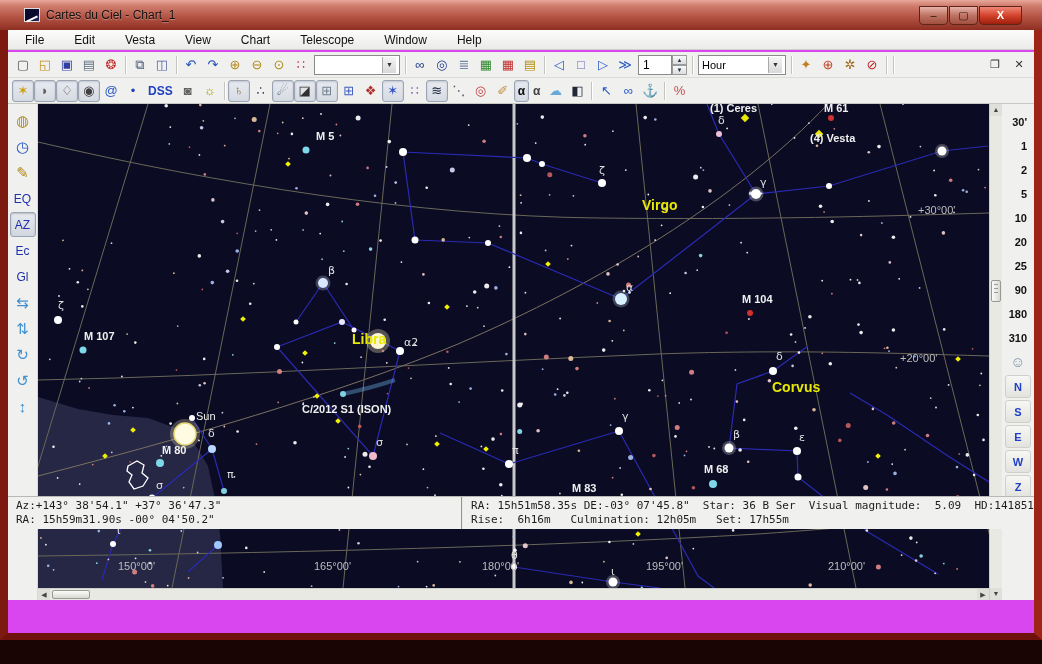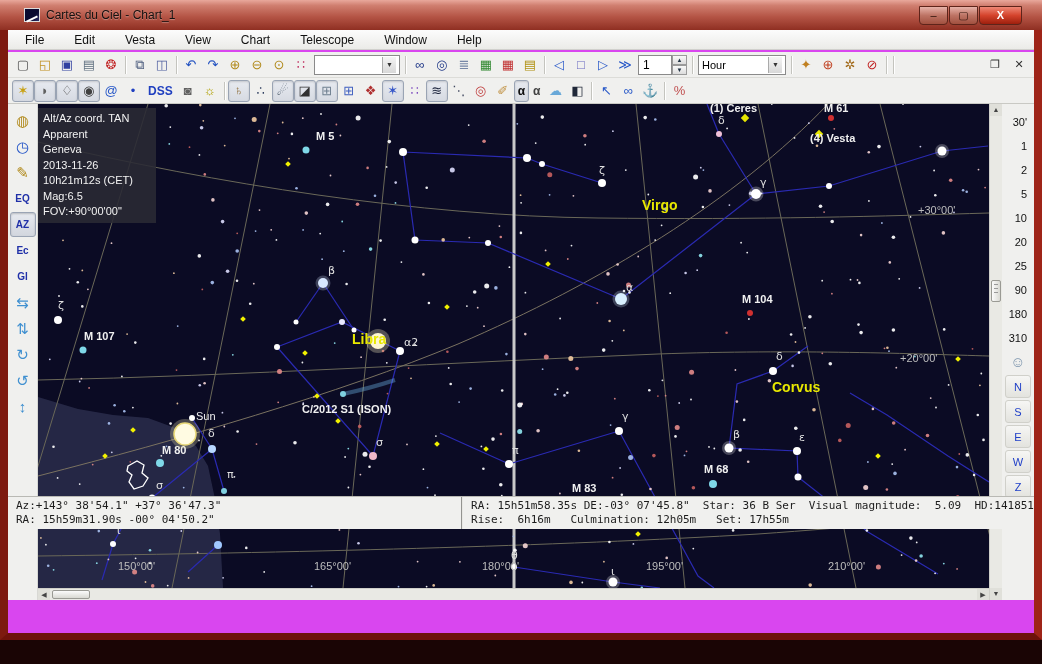--- a/index.html
+++ b/index.html
@@ -32,35 +32,35 @@
   .tcombo .arr{margin-left:auto;width:14px;height:16px;background:linear-gradient(#f4f4f4,#d8d8d8);border-left:1px solid #aaa;display:flex;align-items:center;justify-content:center;font-size:7px;color:#333;}
   .tinput{width:34px;height:20px;border:1px solid #8a8a8a;background:#fff;font-size:12px;text-align:left;padding:0 4px;margin-left:2px;}
   .tspin{width:15px;height:20px;display:flex;flex-direction:column;margin-right:2px;}
   .tspin span{flex:1;border:1px solid #9a9a9a;background:linear-gradient(#f8f8f8,#dcdcdc);font-size:6px;line-height:8px;text-align:center;color:#234;}
   .tb-right{margin-left:auto;display:flex;gap:2px;padding-right:4px;}
   .tb-right .tbtn{font-size:11px;color:#333;}
   
   .mainrow{position:absolute;left:0;top:104px;width:1026px;height:496px;display:flex;}
   .leftbar{width:30px;height:496px;background:#f0f0ee;border-right:1px solid #d8d8d4;display:flex;flex-direction:column;align-items:center;padding-top:4px;gap:1px;}
   .lbtn{width:26px;height:25px;border:1px solid transparent;display:flex;align-items:center;justify-content:center;font-size:15px;}
-  .lbtn.txt{font-size:10px;font-weight:bold;color:#2030a8;}
+  .lbtn.txt{font-size:12px;font-weight:normal;color:#2030a8;}
   .lbtn.pressed{border:1px solid #9aa4b4;border-radius:3px;background:linear-gradient(#e7eaf0,#d2d6de);box-shadow:inset 0 1px 2px rgba(0,0,0,.2);}
   .chartwrap{position:relative;width:951px;height:496px;}
   svg#sky{display:block;background:#0b0b24;}
   .info-overlay{position:absolute;left:0px;top:4px;width:118px;background:rgba(42,42,52,.88);color:#f2f2f2;font-size:11px;line-height:15.5px;padding:3px 5px;}
   .hscroll{position:absolute;left:0;bottom:0;width:951px;height:12px;background:#e9e9e4;border-top:1px solid #cfcfc9;display:flex;}
   .hs-arrow{width:12px;height:11px;font-size:7px;line-height:11px;text-align:center;color:#444;background:#e0e0da;}
   .hs-thumb{width:38px;height:9px;margin:1px 0 0 2px;background:linear-gradient(#fbfbfb,#d9d9d3);border:1px solid #9a9a94;border-radius:2px;}
   .hs-arrow.right{margin-left:auto;}
   .vscroll{width:13px;height:496px;background:#e9e9e4;border-left:1px solid #cfcfc9;position:relative;}
   .vs-arrow{position:absolute;left:0;width:12px;height:12px;font-size:7px;line-height:12px;text-align:center;color:#444;background:#e0e0da;}
   .vs-thumb{position:absolute;left:1px;top:176px;width:10px;height:22px;background:linear-gradient(90deg,#fbfbfb,#d9d9d3);border:1px solid #9a9a94;border-radius:2px;}
   .vs-thumb i{display:block;border-top:1px solid #999;margin:3px 2px 0 2px;}
   .fovbar{width:32px;height:496px;background:#f0f0ee;display:flex;flex-direction:column;align-items:stretch;padding-top:6px;}
-  .fbtn{height:24px;font-size:11px;font-weight:normal;color:#111;text-align:right;padding-right:7px;line-height:24px;}
+  .fbtn{height:24px;font-size:11px;font-weight:bold;color:#111;text-align:right;padding-right:7px;line-height:24px;}
   .fbtn.dir{color:#2040c8;text-align:center;padding-right:0;height:23px;line-height:23px;background:linear-gradient(#f6f6f4,#e3e3de);border:1px solid #d0d0ca;border-radius:3px;margin:1px 3px;}
   .fbtn.allsky{text-align:center;padding-right:0;color:#7e96ae;font-size:15px;}
   
   .statusbar{position:absolute;left:0;top:496px;width:1026px;height:33px;background:#f0f0ee;border-top:1px solid #b9b9b4;display:flex;font-family:"DejaVu Sans Mono",monospace;font-size:11px;color:#1c1c1c;}
   .scell{padding:2px 0 0 8px;line-height:14px;white-space:pre;}
   .scell.c1{width:555px;border-right:2px groove #e8e8e4;}
   .scell.c2{flex:1;}
   .wmbar{position:absolute;left:0;top:640px;width:1042px;height:24px;background:#479ade;color:#eef6ff;display:flex;align-items:center;justify-content:flex-end;padding-right:6px;font-size:13px;font-family:"DejaVu Sans Mono",monospace;} 
 </style>
 </head>
@@ -757,29 +757,20 @@
             <text x="338" y="342" fill="#e0e0e0" font-size="11" font-family="DejaVu Sans,sans-serif">σ</text>
             <text x="584" y="316" fill="#e0e0e0" font-size="11" font-family="DejaVu Sans,sans-serif">γ</text>
             <text x="474" y="350" fill="#e0e0e0" font-size="11" font-family="DejaVu Sans,sans-serif">π</text>
             <text x="695" y="334" fill="#e0e0e0" font-size="11" font-family="DejaVu Sans,sans-serif">β</text>
             <text x="761" y="337" fill="#e0e0e0" font-size="11" font-family="DejaVu Sans,sans-serif">ε</text>
             <text x="738" y="256" fill="#e0e0e0" font-size="11" font-family="DejaVu Sans,sans-serif">δ</text>
             <text x="473" y="455" fill="#e0e0e0" font-size="11" font-family="DejaVu Sans,sans-serif">θ</text>
             <text x="573" y="471" fill="#e0e0e0" font-size="11" font-family="DejaVu Sans,sans-serif">ι</text>
             <text x="366" y="242" fill="#e0e0e0" font-size="11" font-family="DejaVu Sans,sans-serif">α2</text>
           </svg>
-        <div class="info-overlay" id="infobox">
-            <div>Alt/Az coord. TAN</div>
-            <div>Apparent</div>
-            <div>Geneva</div>
-            <div>2013-11-26</div>
-            <div>10h21m12s (CET)</div>
-            <div>Mag:6.5</div>
-            <div>FOV:+90°00'00"</div>
-          </div>
         <div class="hscroll">
           <span class="hs-arrow">◀</span>
           <span class="hs-thumb"></span>
           <span class="hs-arrow right">▶</span>
         </div>
       </div>
 
       <div class="vscroll">
         <span class="vs-arrow" style="top:0">▲</span>
         <span class="vs-thumb">

